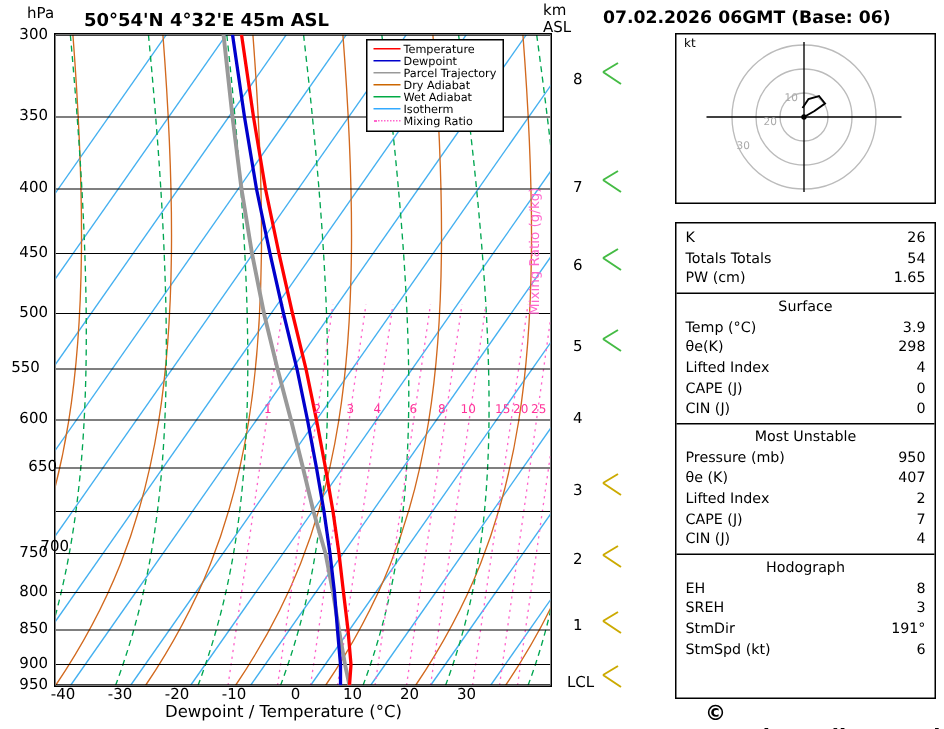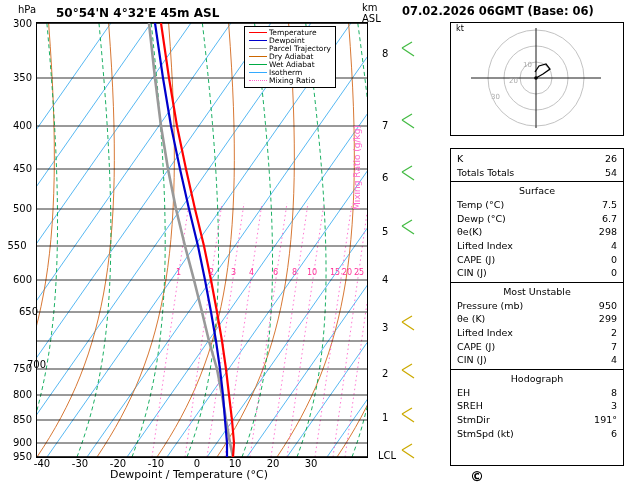--- a/index.html
+++ b/index.html
@@ -270,29 +270,29 @@
   <div class="abs" id="databox">
     <div style="height:3px;"></div>
     <div class="row">
       <span>K</span>
       <span>26</span>
     </div>
     <div class="row">
       <span>Totals Totals</span>
       <span>54</span>
     </div>
+    <div class="row">
+      <span>PW (cm)</span>
+      <span>1.65</span>
+    </div>
     <hr>
     <div class="hdr">Surface</div>
     <div class="row">
       <span>Temp (°C)</span>
-      <span>7.5</span>
-    </div>
-    <div class="row">
-      <span>Dewp (°C)</span>
-      <span>6.7</span>
+      <span>3.9</span>
     </div>
     <div class="row">
       <span>θe(K)</span>
       <span>298</span>
     </div>
     <div class="row">
       <span>Lifted Index</span>
       <span>4</span>
     </div>
     <div class="row">
@@ -304,21 +304,21 @@
       <span>0</span>
     </div>
     <hr>
     <div class="hdr">Most Unstable</div>
     <div class="row">
       <span>Pressure (mb)</span>
       <span>950</span>
     </div>
     <div class="row">
       <span>θe (K)</span>
-      <span>299</span>
+      <span>407</span>
     </div>
     <div class="row">
       <span>Lifted Index</span>
       <span>2</span>
     </div>
     <div class="row">
       <span>CAPE (J)</span>
       <span>7</span>
     </div>
     <div class="row">

